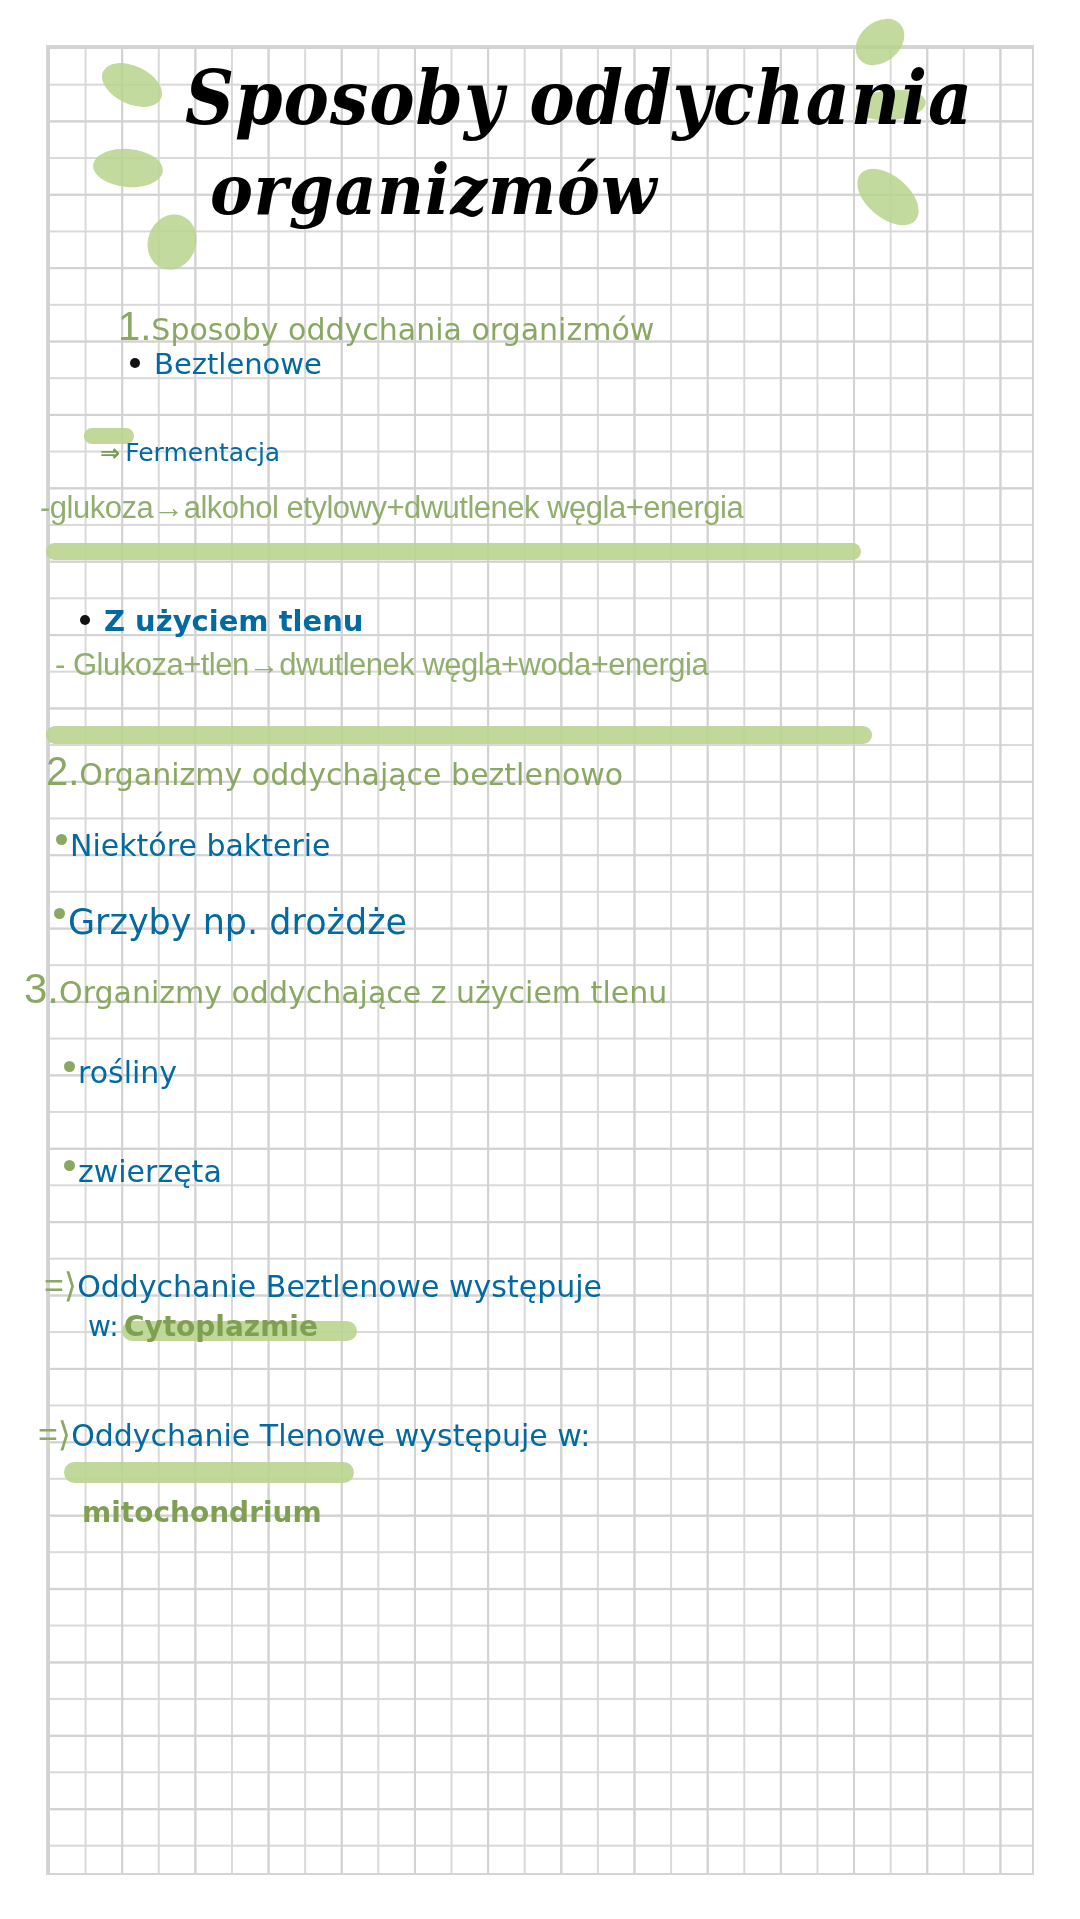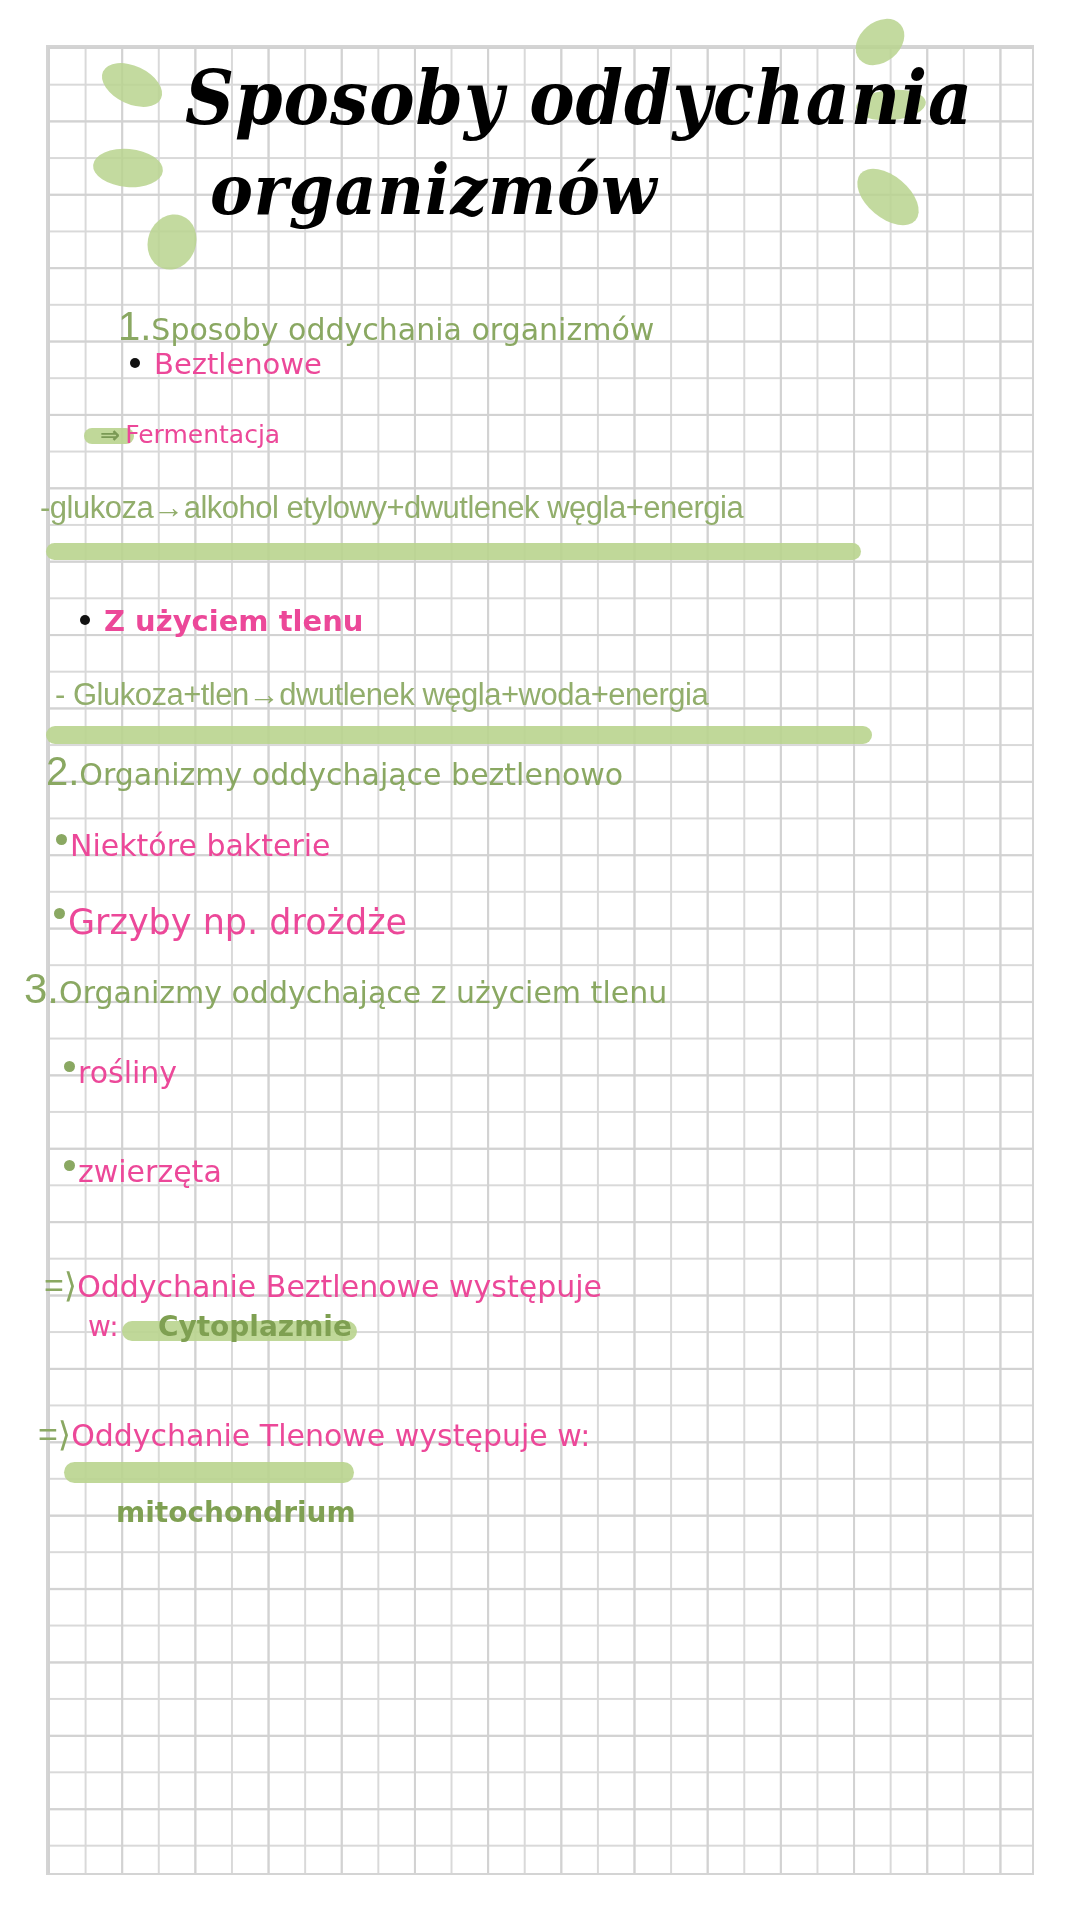--- a/index.html
+++ b/index.html
@@ -22,27 +22,27 @@
   .leaf { position: absolute; background: #b9d48e; opacity: 0.85; border-radius: 50%; }
   .title {
     position: absolute; color: #000; font-family: "DejaVu Serif", serif;
     font-style: italic; font-weight: bold; letter-spacing: 1px;
   }
   .t1 { left: 185px; top: 55px; font-size: 74px; transform: scaleX(0.92); transform-origin: left; }
   .t2 { left: 210px; top: 148px; font-size: 70px; transform: scaleX(0.92); transform-origin: left; }
   .txt { position: absolute; white-space: nowrap; }
   .green-h { color: #8aa862; font-size: 30px; font-family: "DejaVu Sans", sans-serif; }
   .num { color: #8aa862; font-family: "Liberation Sans", sans-serif; font-weight: normal; }
-  .black { color: #ec4899; font-size: 29px; }
+  .black { color: #0369a1; font-size: 29px; }
   .eq { color: #92ae6c; font-size: 31px; font-family: "Liberation Sans", sans-serif; font-weight: 300; letter-spacing: -0.5px; text-align: center; }
   .hl-bar { position: absolute; background: #b9d48e; border-radius: 12px; opacity: 0.9; }
   .dot-black { display: inline-block; width: 10px; height: 10px; border-radius: 50%; background: #111; margin-right: 14px; vertical-align: middle; position: relative; top: -3px; }
   .dot-green { display: inline-block; width: 11px; height: 11px; border-radius: 50%; background: #8aa862; margin-right: 3px; vertical-align: top; position: relative; top: 6px; }
   .arrow-green { color: #8aa862; font-size: 34px; font-family: "Liberation Sans", sans-serif; }
-  .marker-word { color: #7fa052; font-weight: bold; font-size: 28px; position: relative; z-index: 2; padding-left: 34px; }
+  .marker-word { color: #7fa052; font-weight: bold; font-size: 28px; position: relative; z-index: 2; }
 </style>
 </head>
 <body>
 
 <div class="grid"></div>
 
 <div class="leaf" style="left:100px;top:66px;width:64px;height:38px;transform:rotate(25deg);"></div>
 <div class="leaf" style="left:93px;top:149px;width:70px;height:38px;transform:rotate(5deg);"></div>
 <div class="leaf" style="left:148px;top:214px;width:48px;height:56px;transform:rotate(20deg);"></div>
 <div class="leaf" style="left:853px;top:22px;width:54px;height:40px;transform:rotate(-40deg);"></div>
@@ -53,33 +53,33 @@
 <div class="title t2">organizmów</div>
 
 <div class="txt green-h" style="left:118px;top:304px;">
   <span class="num" style="font-size:40px;">1.</span><span>Sposoby oddychania organizmów</span>
 </div>
 <div class="txt black" style="left:130px;top:347px;">
   <span class="dot-black"></span><span>Beztlenowe</span>
 </div>
 
 <div class="hl-bar" style="left:84px;top:428px;width:50px;height:16px;"></div>
-<div class="txt" style="left:100px;top:420px;">
+<div class="txt" style="left:100px;top:438px;">
   <span style="color:#7a9a55;font-size:24px;font-weight:bold;position:relative;z-index:2;">⇒</span>
   <span class="black" style="font-size:25px;">Fermentacja</span>
 </div>
 
 <div class="txt eq" style="left:40px;top:490px;">-glukoza→alkohol etylowy+dwutlenek węgla+energia</div>
 <div class="hl-bar" style="left:46px;top:543px;width:815px;height:17px;"></div>
 
 <div class="txt black" style="left:80px;top:604px;font-weight:bold;">
   <span class="dot-black"></span><span>Z użyciem tlenu</span>
 </div>
 
-<div class="txt eq" style="left:55px;top:677px;">- Glukoza+tlen→dwutlenek węgla+woda+energia</div>
+<div class="txt eq" style="left:55px;top:647px;">- Glukoza+tlen→dwutlenek węgla+woda+energia</div>
 <div class="hl-bar" style="left:46px;top:726px;width:826px;height:18px;"></div>
 
 <div class="txt green-h" style="left:46px;top:749px;">
   <span class="num" style="font-size:40px;">2.</span><span>Organizmy oddychające beztlenowo</span>
 </div>
 <div class="txt black" style="left:56px;top:828px;font-size:30px;">
   <span class="dot-green"></span><span>Niektóre bakterie</span>
 </div>
 <div class="txt black" style="left:54px;top:902px;font-size:35px;">
   <span class="dot-green"></span><span>Grzyby np. drożdże</span>

